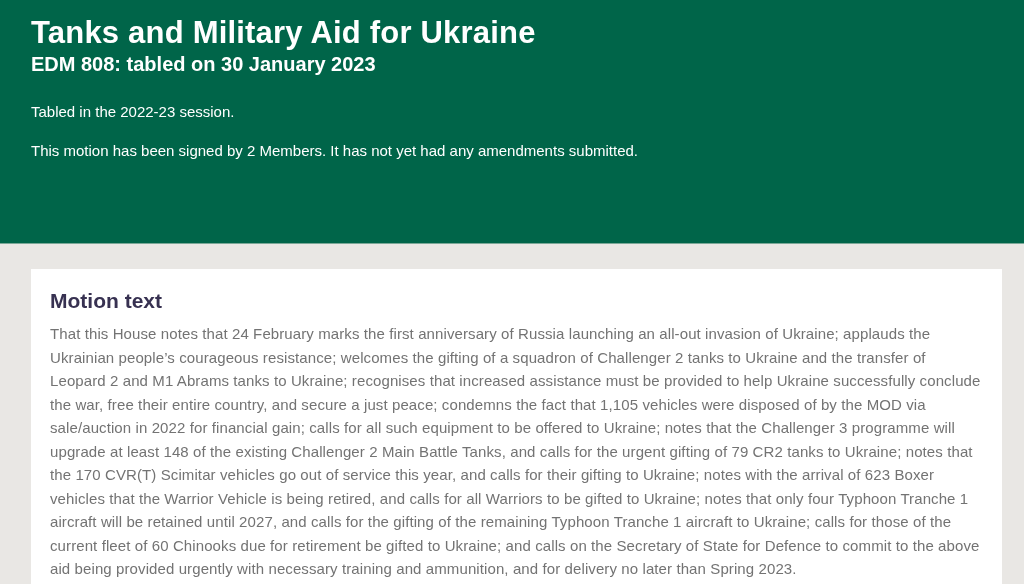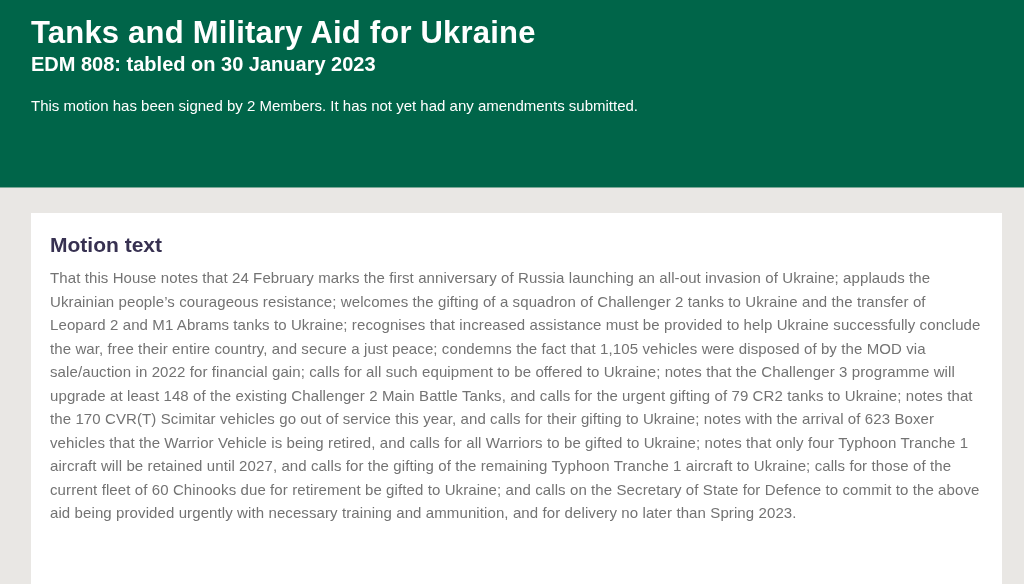--- a/index.html
+++ b/index.html
@@ -7,21 +7,21 @@
     width: 1024px;
     height: 584px;
     overflow: hidden;
     font-family: "Liberation Sans", "DejaVu Sans", sans-serif;
   }
   body { background: #e9e7e4; }
 
   
   .hero {
     width: 1024px;
-    height: 188px;
+    height: 244px;
     background: #006549;
     color: #ffffff;
     padding: 14px 31px 0 31px;
     border-bottom: 1px solid #7ba897;
   }
   .hero h1 {
     font-size: 31px;
     font-weight: 700;
     letter-spacing: 0.2px;
     line-height: 38px;
@@ -66,20 +66,21 @@
     letter-spacing: 0.1px;
     width: 932px;
   }
 </style>
 </head>
 <body>
 
 <header class="hero">
   <h1>Tanks and Military Aid for Ukraine</h1>
   <h2>EDM 808: tabled on 30 January 2023</h2>
+  <p class="session-note">Tabled in the 2022-23 session.</p>
   <p class="signatures-note">This motion has been signed by 2 Members. It has not yet had any amendments submitted.</p>
 </header>
 
 <main class="main">
   <section class="card">
     <h3>Motion text</h3>
     <p class="motion-body">That this House notes that 24 February marks the first anniversary of Russia launching an all-out invasion of Ukraine; applauds the Ukrainian people’s courageous resistance; welcomes the gifting of a squadron of Challenger 2 tanks to Ukraine and the transfer of Leopard 2 and M1 Abrams tanks to Ukraine; recognises that increased assistance must be provided to help Ukraine successfully conclude the war, free their entire country, and secure a just peace; condemns the fact that 1,105 vehicles were disposed of by the MOD via sale/auction in 2022 for financial gain; calls for all such equipment to be offered to Ukraine; notes that the Challenger 3 programme will upgrade at least 148 of the existing Challenger 2 Main Battle Tanks, and calls for the urgent gifting of 79 CR2 tanks to Ukraine; notes that the 170 CVR(T) Scimitar vehicles go out of service this year, and calls for their gifting to Ukraine; notes with the arrival of 623 Boxer vehicles that the Warrior Vehicle is being retired, and calls for all Warriors to be gifted to Ukraine; notes that only four Typhoon Tranche 1 aircraft will be retained until 2027, and calls for the gifting of the remaining Typhoon Tranche 1 aircraft to Ukraine; calls for those of the current fleet of 60 Chinooks due for retirement be gifted to Ukraine; and calls on the Secretary of State for Defence to commit to the above aid being provided urgently with necessary training and ammunition, and for delivery no later than Spring 2023.</p>
 
   </section>
 </main>

